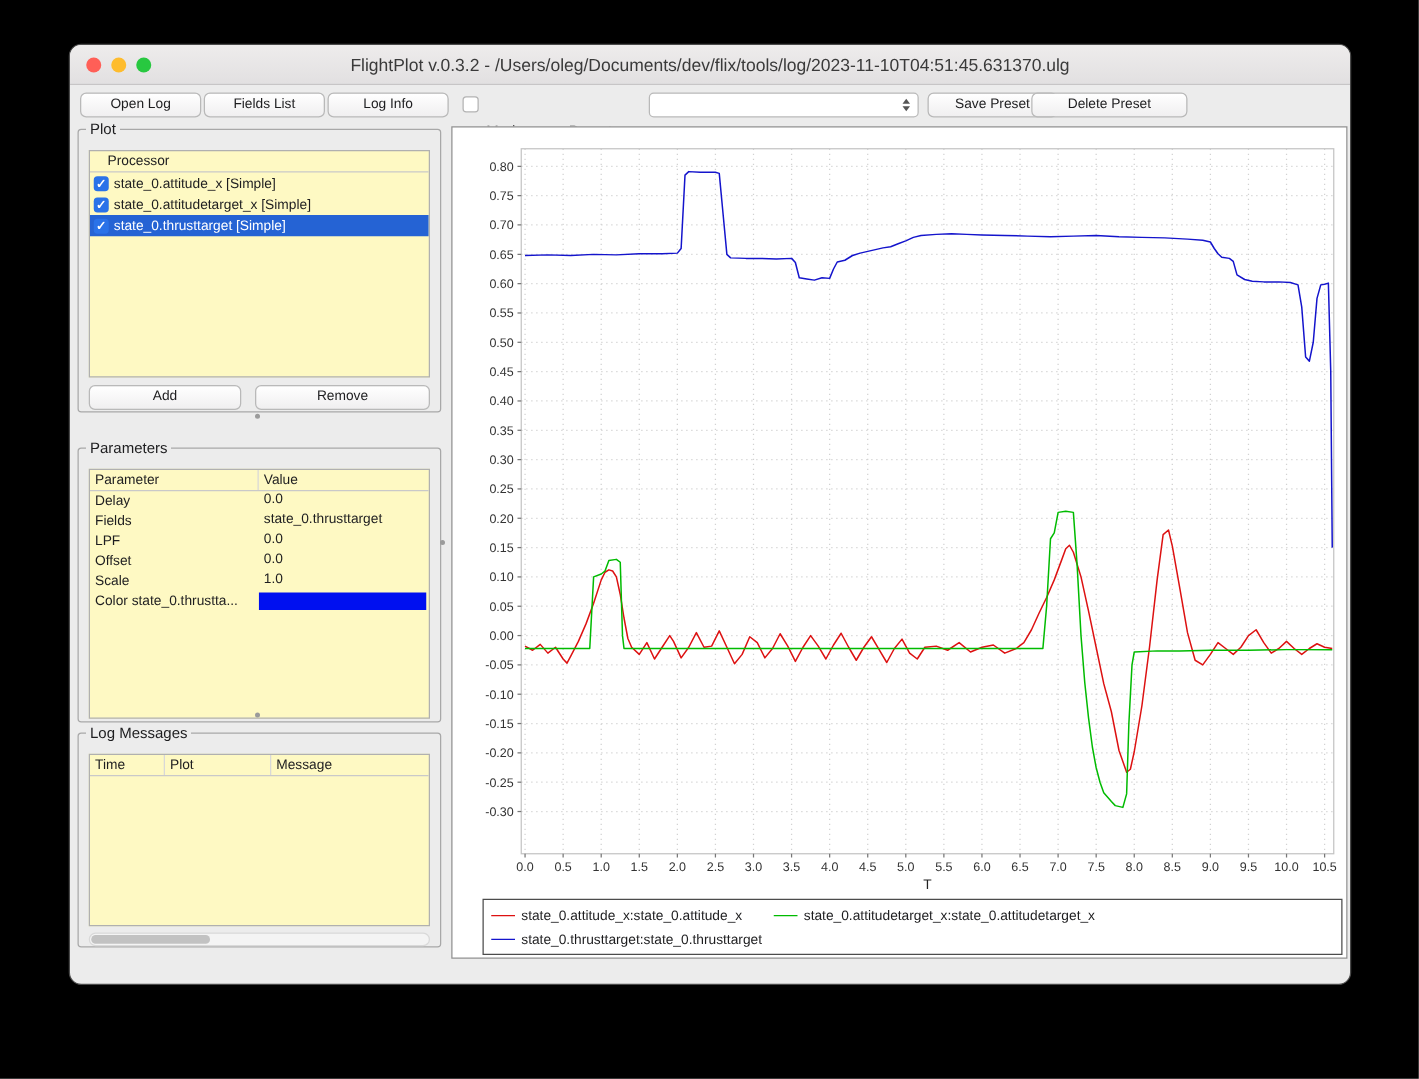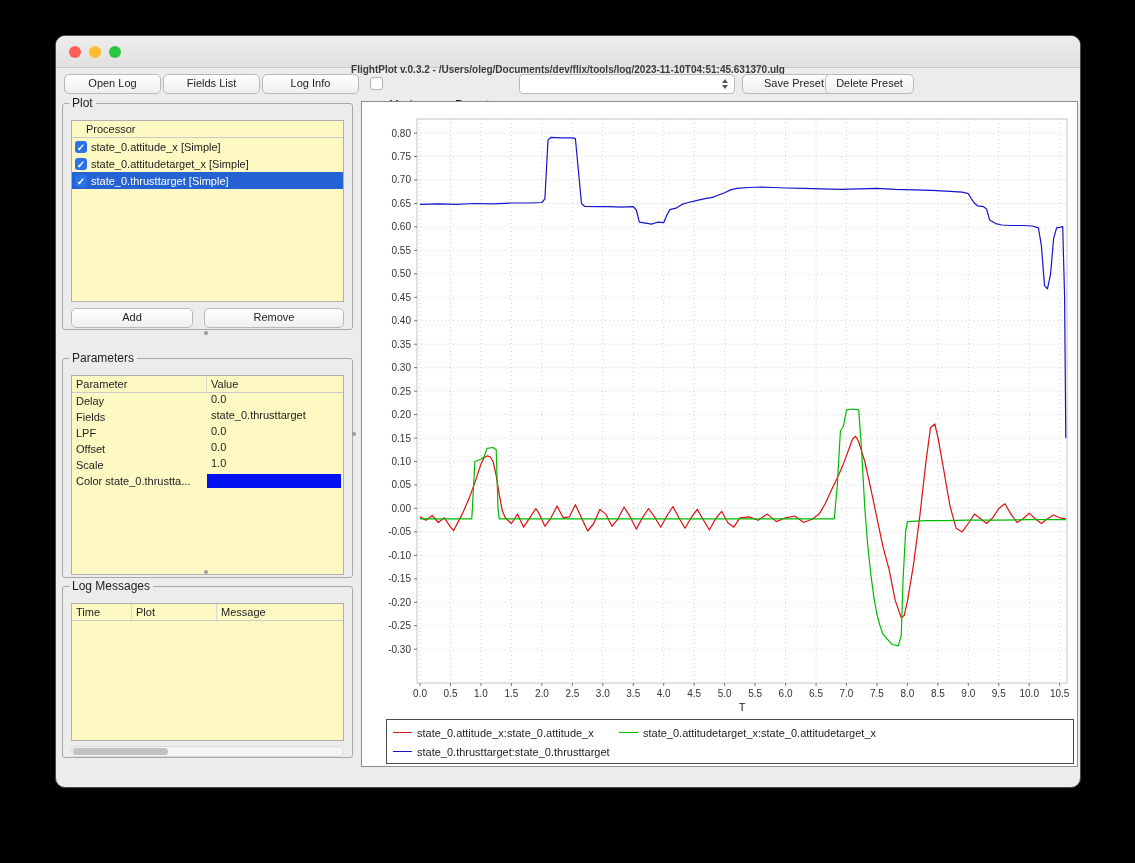--- a/index.html
+++ b/index.html
@@ -9,22 +9,22 @@
     font-family:"Liberation Sans", sans-serif; color:#1d1d1f; overflow:hidden;
   }
   .window {
     position:absolute; left:55px; top:35px; width:1026px; height:753px;
     background:#ececec; border-radius:10px; overflow:hidden;
     border:1px solid #4a4a4a; box-shadow:0 28px 70px rgba(0,0,0,.7);
   }
   
   .titlebar { position:absolute; left:0; top:0; right:0; height:32px;
     background:linear-gradient(#eeecec,#e2e0e1); border-bottom:1px solid #c7c5c6; }
-  .title { text-align:center; line-height:32px; font-size:10px; font-weight:bold; color:#3a3a3a;
-    white-space:nowrap; overflow:hidden;margin-top:18px; }
+  .title { text-align:center; line-height:32px; font-size:14px; font-weight:normal; color:#3a3a3a;
+    white-space:nowrap; overflow:hidden; }
   .lights { position:absolute; left:13px; top:10px; display:flex; gap:8px; }
   .light { width:12px; height:12px; border-radius:50%; }
   
   .btn { position:absolute; height:20px; background:linear-gradient(#ffffff,#f0eff0);
     border:1px solid #b9b9b9; border-radius:5px; font-size:11px; color:#1d1d1f;
     text-align:center; line-height:17px; cursor:default; }
   .cb { width:13px; height:13px; border-radius:3px; flex:none; }
   .cb.on { background:#2a72e8; color:#fff; font-size:10px; line-height:13px; text-align:center; font-weight:bold; }
   .cb.off { background:#fff; border:1px solid #b3b3b3; }
   .lbl { position:absolute; font-size:12px;margin-top:20px; }
@@ -86,21 +86,21 @@
   <div class="lbl" style="left:333px;top:42px;">Markers</div>
   <div class="lbl" style="left:399px;top:42px;">Preset:</div>
   <div class="combo" style="left:463px;top:38px;width:216px;">
     <span class="lbl" style="left:6px;top:3px;"></span>
     <span class="combo-arrows">
       <span class="tri up"></span>
         <span class="tri dn"></span>
     </span>
   </div>
   <div class="btn" style="left:686px;top:38px;width:104px;">Save Preset</div>
-  <div class="btn" style="left:769px;top:38px;width:89px;">Delete Preset</div>
+  <div class="btn" style="left:769px;top:38px;width:125px;">Delete Preset</div>
 
   <fieldset class="group" style="left:6px;top:60px;width:291px;height:234px;">
     <legend>Plot</legend>
     <div class="whitebox" style="left:8px;top:10px;width:273px;height:182px;">
       <div class="th-row">
         <div class="th-cell" style="width:100%;padding-left:14px;">Processor</div>
       </div>
       <div>
           <div class="li-row">
             <span class="cb on">✓</span>

